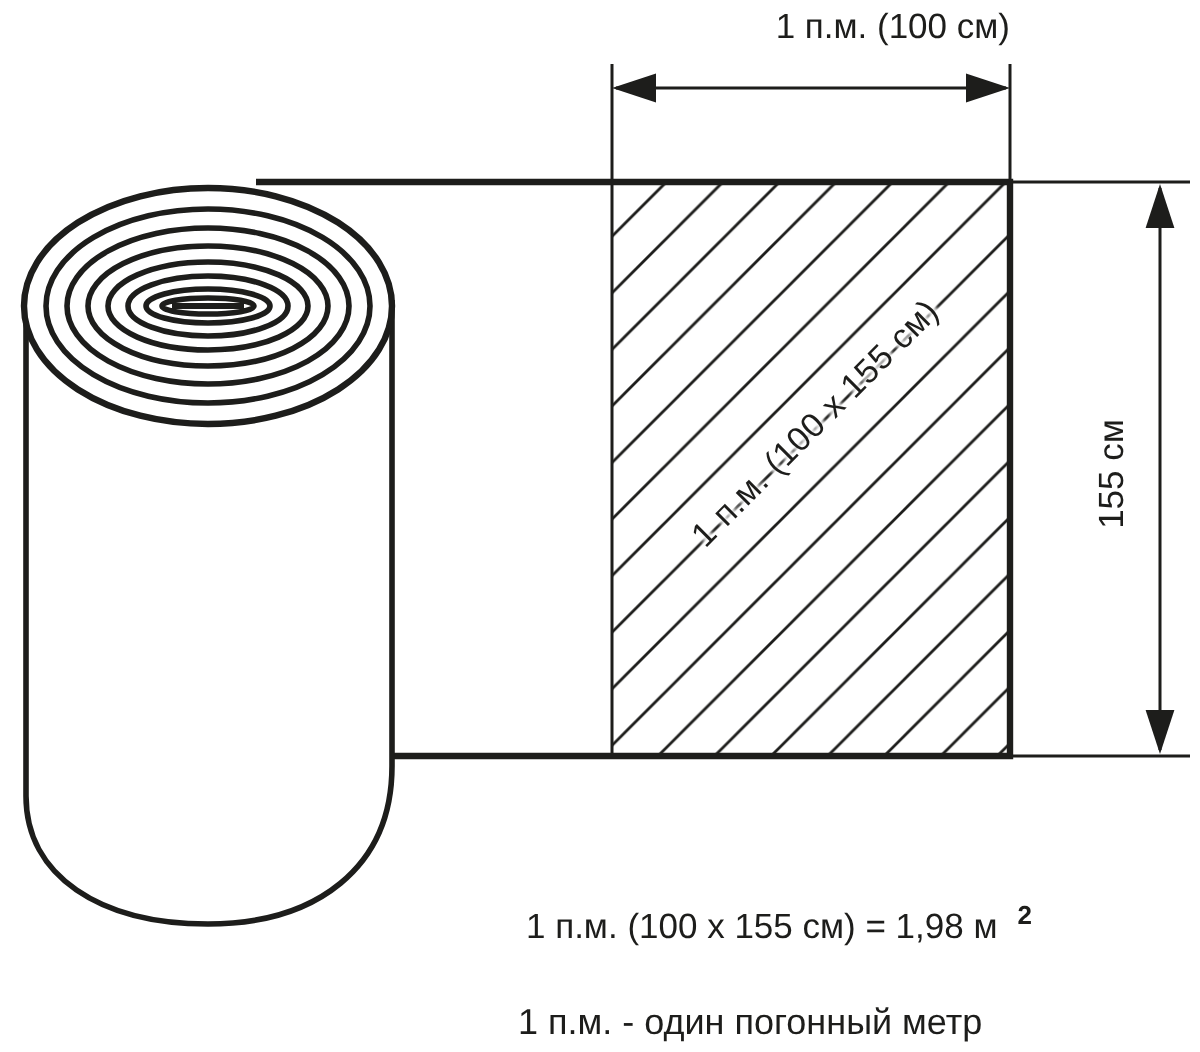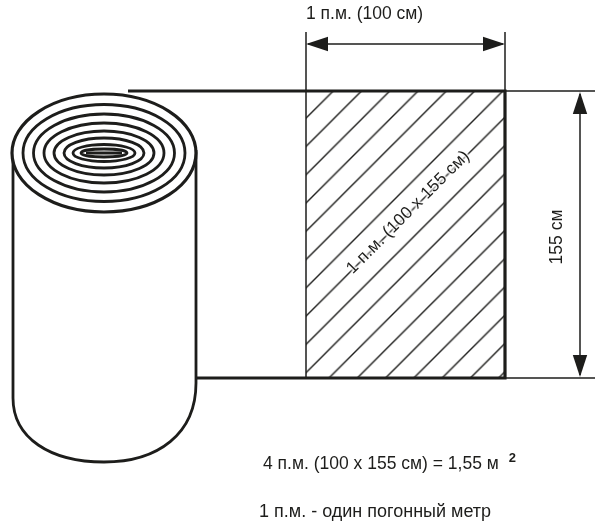--- a/index.html
+++ b/index.html
@@ -25,21 +25,21 @@
   }
   .label {
     position: absolute;
     white-space: nowrap;
     color: #1d1d1b;
   }
   .top-label {
     left: 306px;
     top: 3px;
     width: 199px;
-    text-align: left;
+    text-align: right;
     font-size: 17.5px;
   }
   .diag-label {
     left: 408px;
     top: 212px;
     transform: translate(-50%, -50%) rotate(-45deg);
     font-size: 17px;
     letter-spacing: 0.3px;
     text-shadow:
       0 0 3px #fff, 0 0 3px #fff, 0 0 5px #fff,
@@ -122,18 +122,18 @@
     </g>
   </svg>
 
   <div class="label top-label">1 п.м. (100 см)</div>
 
   <div class="label diag-label">1 п.м. (100 x 155 см)</div>
 
   <div class="label right-label">155 см</div>
 
   <div class="label formula">
-    <span>4 п.м. (100 x 155 см) = 1,55 м</span><span class="sup">2</span>
+    <span>1 п.м. (100 x 155 см) = 1,98 м</span><span class="sup">2</span>
   </div>
 
   <div class="label footnote">1 п.м. - один погонный метр</div>
 
 </div>
 
 </body></html>

